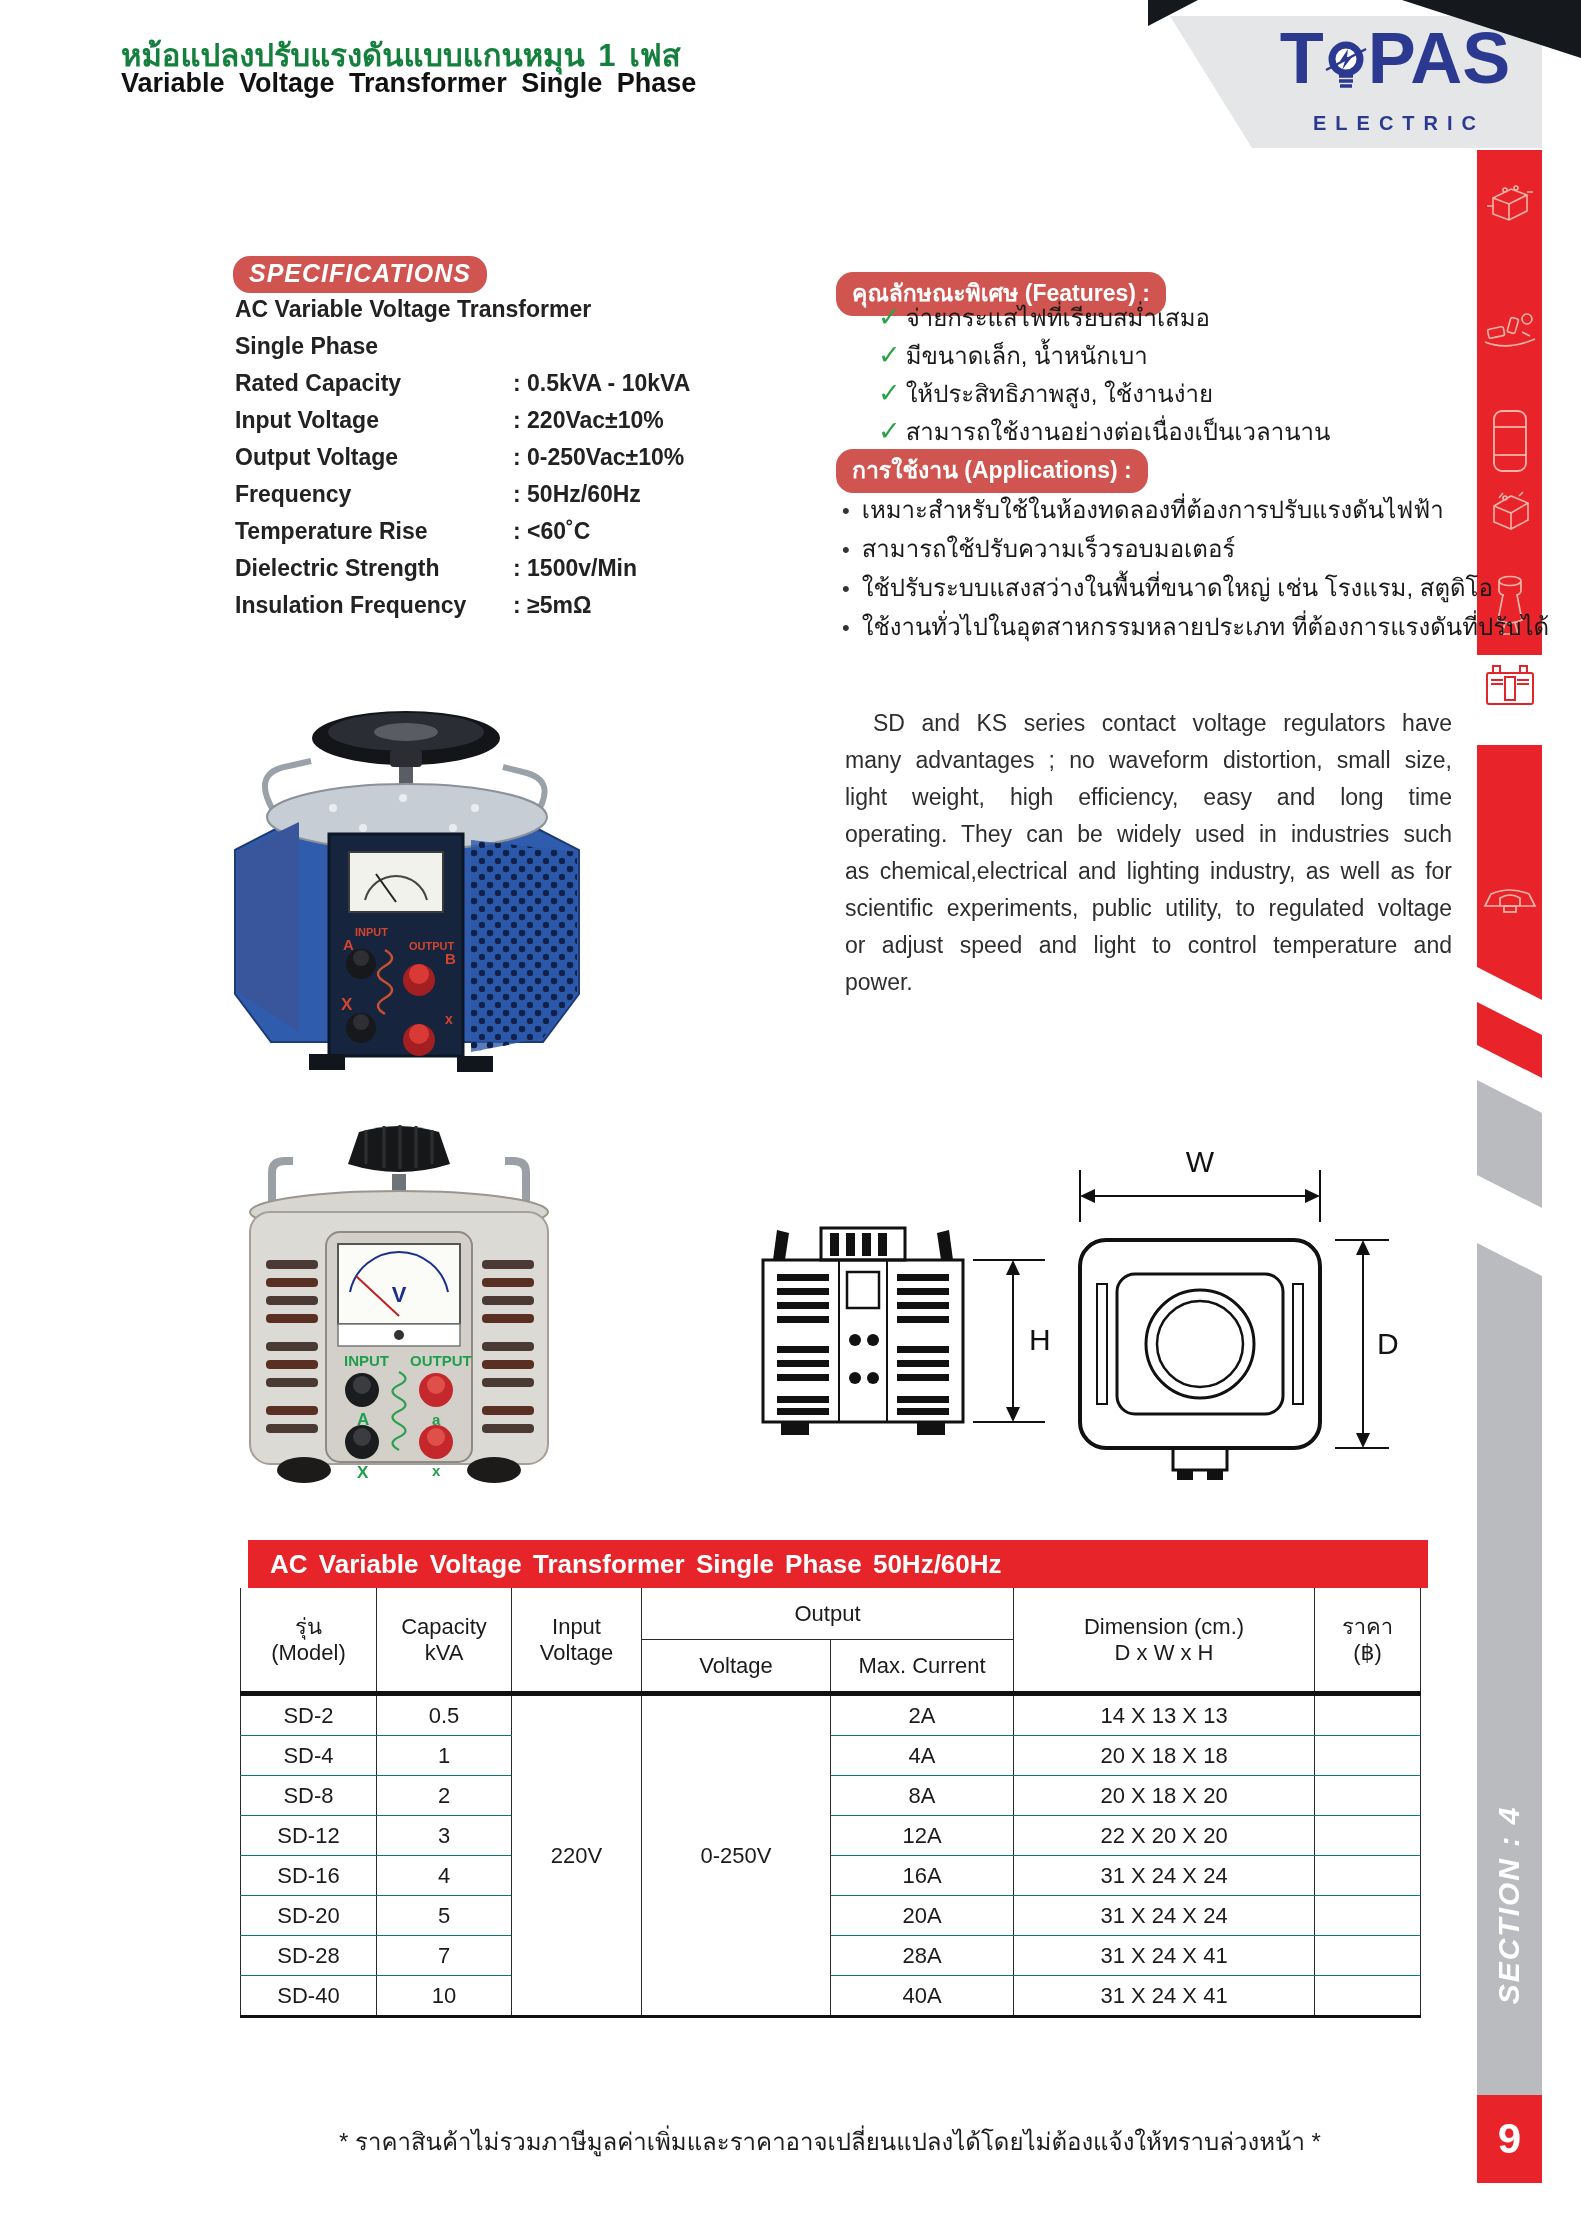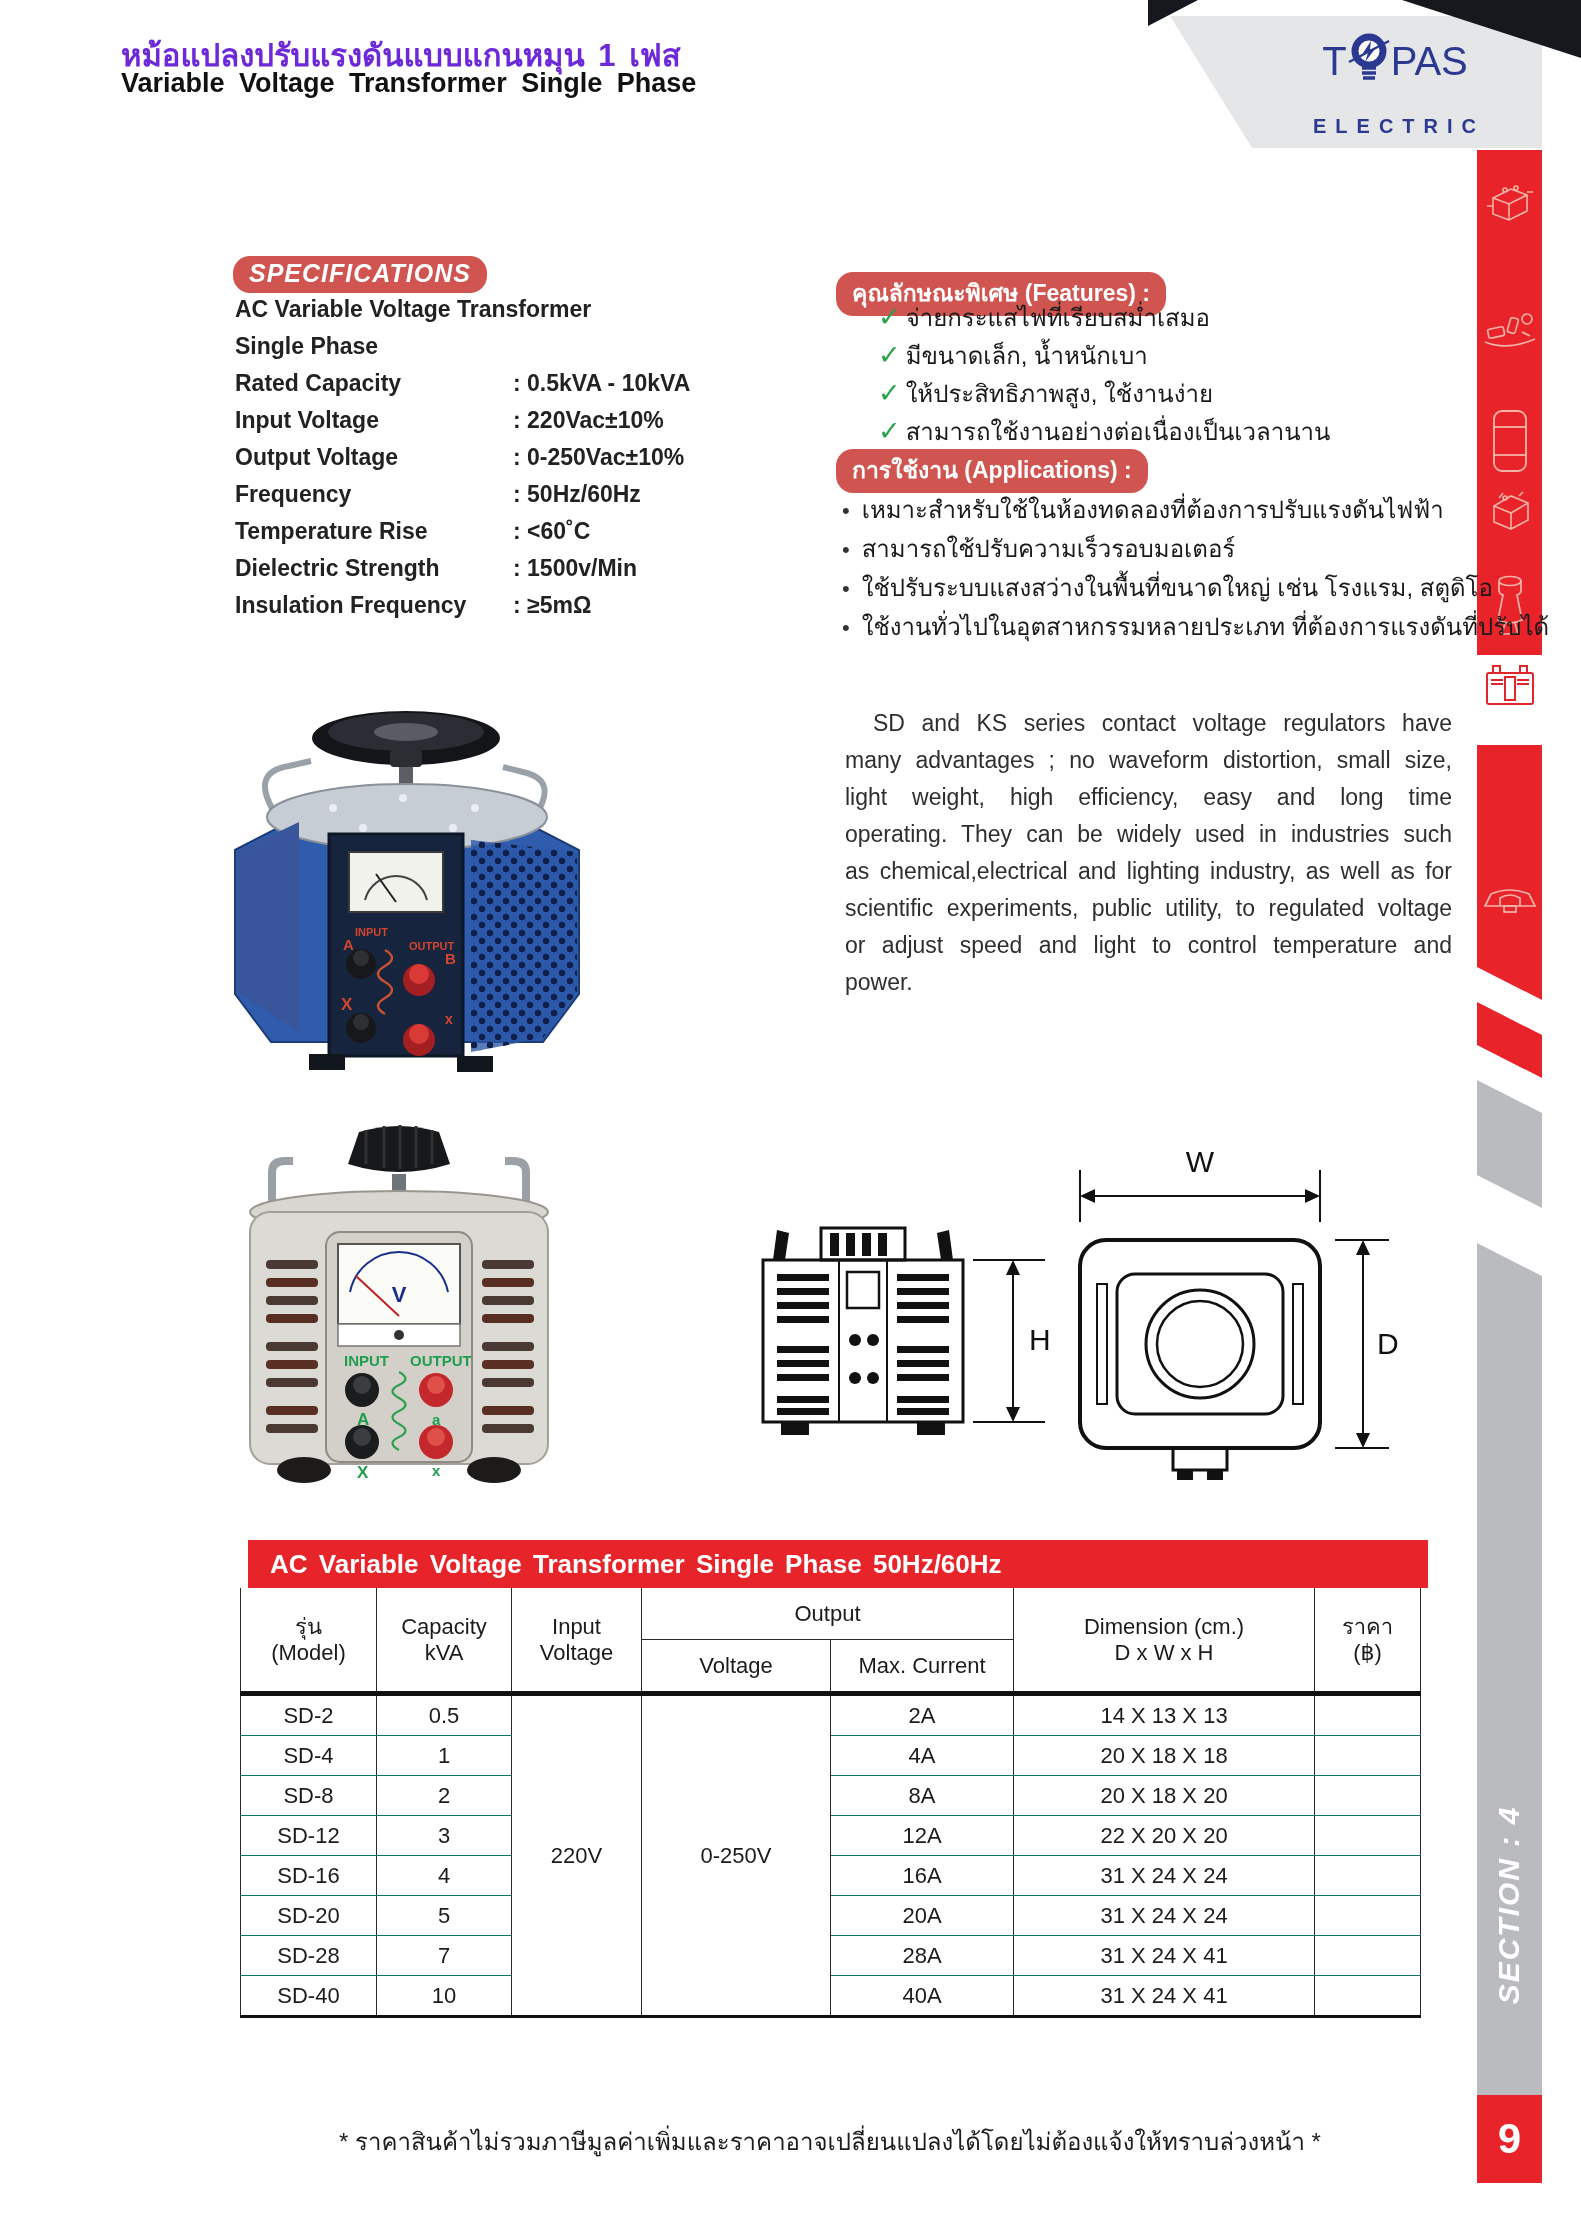--- a/index.html
+++ b/index.html
@@ -1,32 +1,32 @@
 <!DOCTYPE html>
 <html><head>
 <meta charset="utf-8">
 <style>
   html,body{margin:0;padding:0;background:#888;}
   .page{position:relative;width:1581px;height:2218px;background:#ffffff;overflow:hidden;
         font-family:"Liberation Sans","DejaVu Sans",sans-serif;color:#1c1c1c;}
   .abs{position:absolute;}
 
   
-  .title-th{left:121px;top:30px;font-size:31px;font-weight:bold;color:#6d28d9;word-spacing:5px;}
+  .title-th{left:121px;top:30px;font-size:31px;font-weight:bold;color:#15803d;word-spacing:5px;}
   .title-en{left:121px;top:68px;font-size:27px;font-weight:bold;color:#111;word-spacing:7px;}
 
   
   .black-wedge{left:1402px;top:0;width:179px;height:58px;background:#15181c;
                clip-path:polygon(0 0,100% 0,100% 100%);z-index:3;}
   .black-wedge2{left:1148px;top:0;width:50px;height:26px;background:#15181c;
                clip-path:polygon(0 0,100% 0,0 100%);z-index:3;}
   .logo-band{left:1170px;top:16px;width:372px;height:132px;background:#e5e6e7;
              clip-path:polygon(0 0,100% 0,100% 100%,82px 100%);z-index:2;}
   .logo-inner{position:absolute;left:96px;top:14px;width:258px;text-align:center;}
-  .logo-main{font-size:40px;font-weight:normal;color:#2b3990;letter-spacing:0px;line-height:56px;}
+  .logo-main{font-size:72px;font-weight:bold;color:#2b3990;letter-spacing:0px;line-height:56px;}
   .logo-bulb{display:inline-block;vertical-align:-9px;margin:0 1px;}
   .logo-sub{font-size:20px;font-weight:bold;color:#2b3990;letter-spacing:9px;margin-top:17px;margin-left:8px;}
 
   
   .sb{left:1477px;width:65px;}
   .sb-red{background:#e8232a;}
   .sb-gray{background:#b9bbbe;}
   .slant-b{clip-path:polygon(0 0,100% 0,100% 100%,0 calc(100% - 33px));}
   .slant-tb{clip-path:polygon(0 0,100% 33px,100% 100%,0 calc(100% - 33px));}
   .slant-t{clip-path:polygon(0 0,100% 33px,100% 100%,0 100%);}

